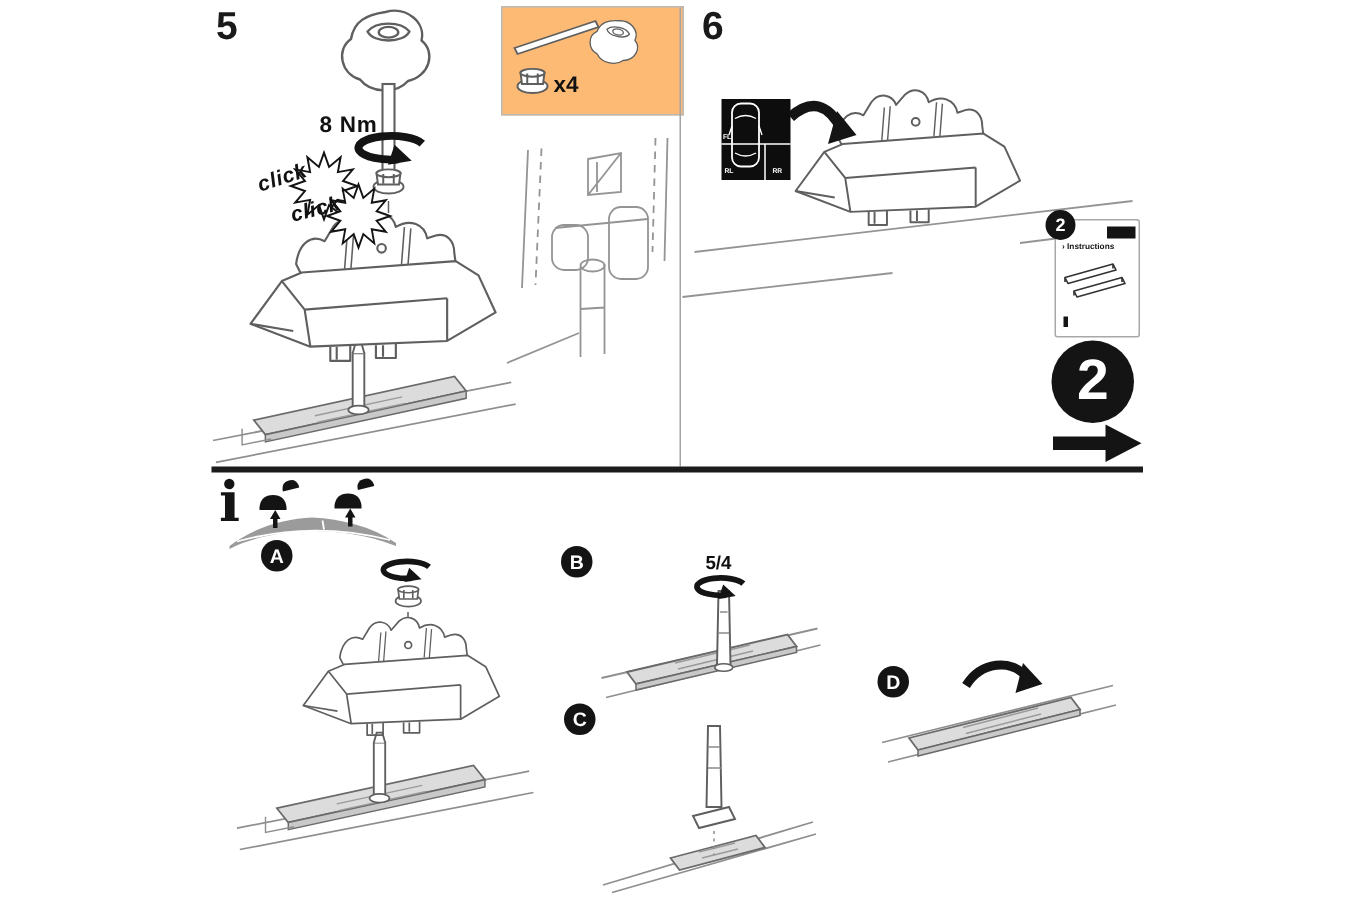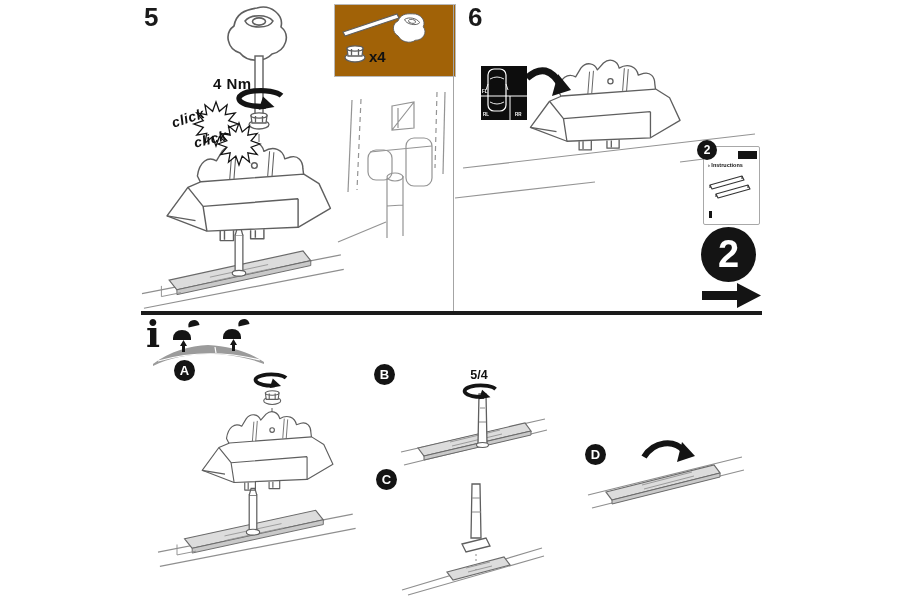--- a/index.html
+++ b/index.html
@@ -8,21 +8,21 @@
   .abs{position:absolute;}
   .stepnum{font:700 26px/1 "Liberation Sans",sans-serif;color:#1a1a1a;}
   .torque{font:700 15px/1 "Liberation Sans",sans-serif;letter-spacing:.5px;}
   .click{font:italic 700 14px/1 "Liberation Sans",sans-serif;letter-spacing:.5px;transform-origin:left center;}
   .qty{font:700 15px/1 "Liberation Sans",sans-serif;}
   .quarter{font:700 12.5px/1 "Liberation Sans",sans-serif;text-align:center;width:32px;}
   .marker{width:21px;height:21px;border-radius:50%;background:#141414;color:#fff;
           font:700 13px/21px "Liberation Sans",sans-serif;text-align:center;}
   .divider-h{background:#1b1b1b;}
   .divider-v{background:#a4a4a4;}
-  .partsbox{border:1px solid #b9b9b9;background:#a16207;}
+  .partsbox{border:1px solid #b9b9b9;background:#fdba74;}
   .inset{background:#0d0d0d;}
   .inset .lbl{position:absolute;color:#fff;font:700 9px/1 "Liberation Sans",sans-serif;
               transform:scale(.5);transform-origin:left top;}
   .card{background:#fff;border:1.5px solid #a8a8a8;border-radius:2px;}
   .card-step{position:absolute;left:-7px;top:-7px;width:20px;height:20px;border-radius:50%;
              background:#141414;color:#fff;font:700 12px/20px "Liberation Sans",sans-serif;text-align:center;}
   .brand{position:absolute;right:2px;top:4px;width:19px;height:8px;background:#141414;color:#fff;
          text-align:center;overflow:hidden;}
   .card-title{position:absolute;left:4px;top:15px;white-space:nowrap;font:700 11px/1 "Liberation Sans",sans-serif;
               transform:scale(.5);transform-origin:left top;}
@@ -105,21 +105,21 @@
 
     <use href="#knob" transform="translate(84,6)"></use>
     <rect x="115" y="56" width="8" height="62" fill="#fff" stroke="#5f5f5f" stroke-width="1.4"></rect>
     <use href="#rot" transform="translate(94,86) scale(0.88)"></use>
     <use href="#nut" transform="translate(107,112)"></use>
 
     <use href="#burst" transform="translate(76,124) scale(0.82)"></use>
     <use href="#burst" transform="translate(99,144) scale(0.78)"></use>
   </svg>
 
-  <div class="abs torque" style="left:213px;top:76px;">4 Nm</div>
+  <div class="abs torque" style="left:213px;top:76px;">8 Nm</div>
   <div class="abs click" style="left:172px;top:116px;transform:rotate(-18deg);">click</div>
   <div class="abs click" style="left:194px;top:136px;transform:rotate(-14deg);">click</div>
 
   <div class="abs partsbox" style="left:334px;top:4px;width:120px;height:71px;">
     <svg width="120" height="71" viewBox="0 0 120 71">
       <polygon points="8,27 62,9 64,13 10,31" fill="#fff" stroke="#5f5f5f" stroke-width="1.2"></polygon>
       <use href="#knob" transform="translate(60,4) scale(0.55) rotate(12)"></use>
       <use href="#nut" transform="translate(8,40)"></use>
     </svg>
     <div class="abs qty" style="left:34px;top:44px;">x4</div>

